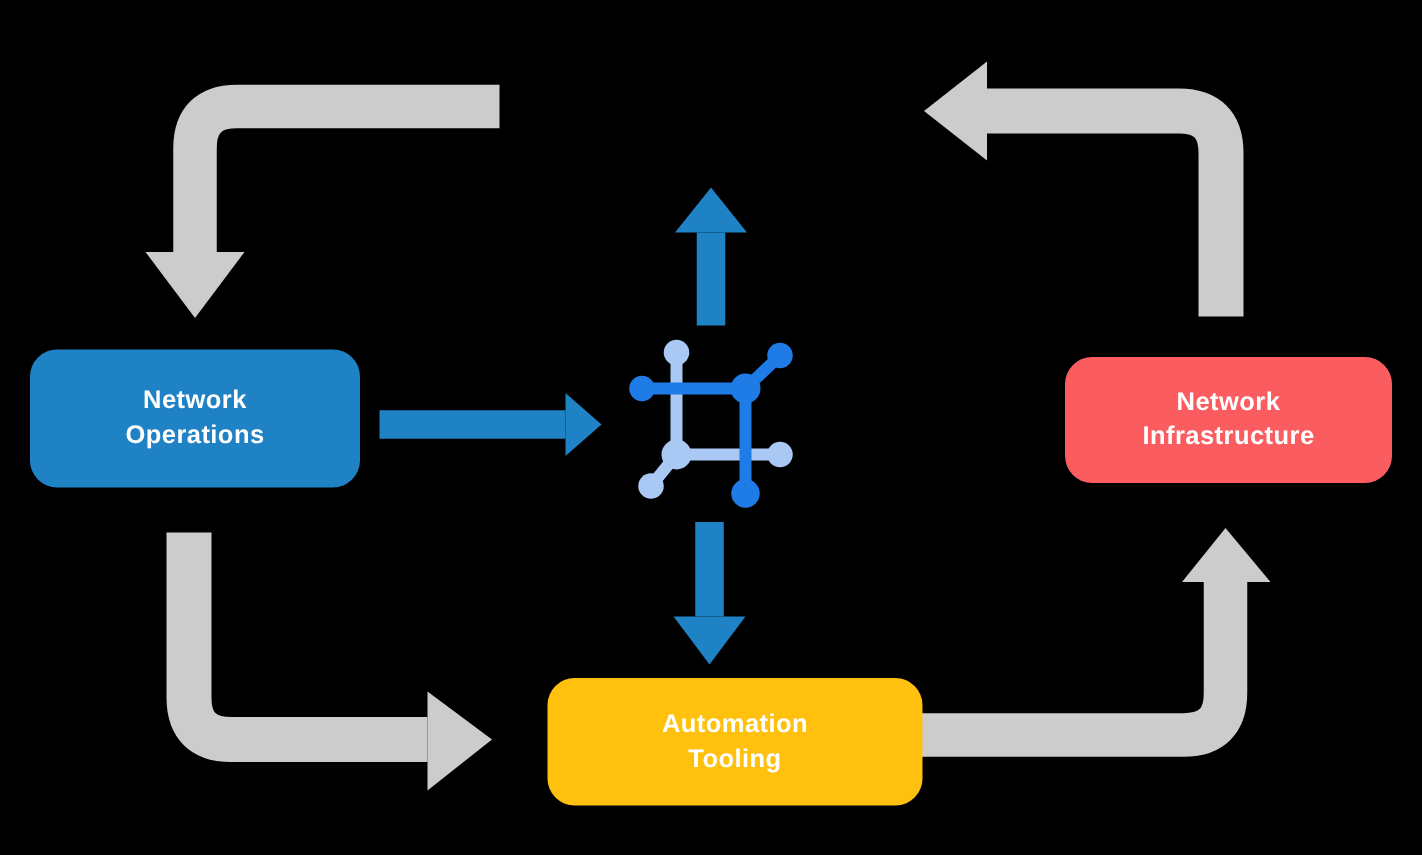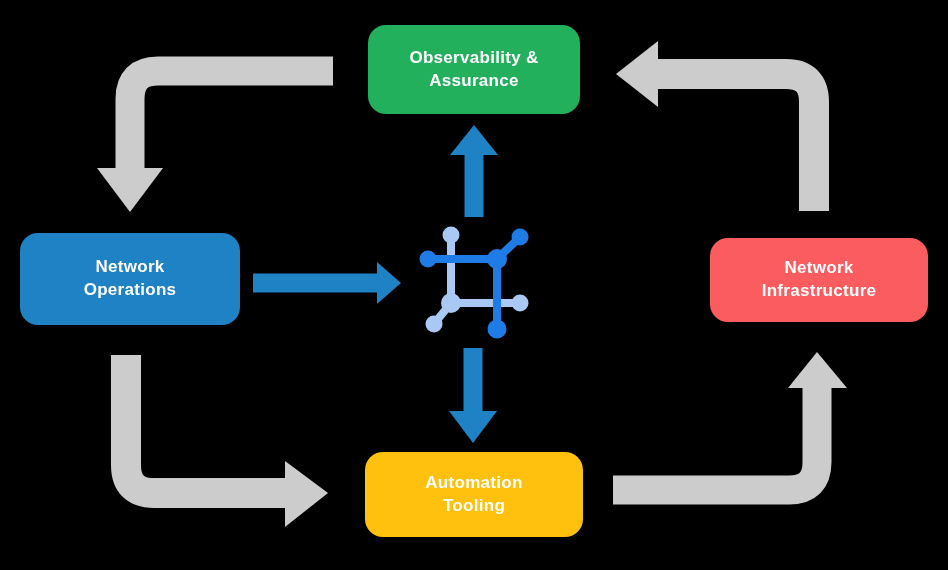--- a/index.html
+++ b/index.html
@@ -28,21 +28,21 @@
     font-size: 17px;
     font-weight: 700;
     line-height: 1.35;
     letter-spacing: 0.3px;
     text-align: center;
     white-space: pre-line;
   }
   .box-observability { left: 368px; top: 25px;  width: 212px; height: 89px; }
   .box-operations    { left: 20px;  top: 233px; width: 220px; height: 92px; }
   .box-infrastructure{ left: 710px; top: 238px; width: 218px; height: 84px; }
-  .box-automation    { left: 365px; top: 452px; width: 218px; height: 85px; }
+  .box-automation    { left: 365px; top: 452px; width: 250px; height: 85px; }
   .center-icon {
     position: absolute;
     left: 418px; top: 222px;
   }
 </style>
 </head>
 <body>
 
 <div class="canvas">
 
@@ -96,24 +96,20 @@
 
     <g stroke-linecap="round" stroke="#1F7CE6" fill="#1F7CE6">
       <path d="M10,37 H79 M79,37 V107 M79,37 L102,15" fill="none" stroke-width="8"></path>
       <circle cx="10" cy="37" r="8.5" stroke="none"></circle>
       <circle cx="102" cy="15" r="8.5" stroke="none"></circle>
       <circle cx="79" cy="107" r="9.5" stroke="none"></circle>
       <circle cx="79" cy="37" r="10" stroke="none"></circle>
     </g>
   </svg>
 
-  <div class="node-box box-observability" style="background: rgb(34, 176, 92);">
-    <span class="node-label">Observability &amp;
-Assurance</span>
-  </div>
 
   <div class="node-box box-operations" style="background: rgb(30, 130, 196);">
     <span class="node-label">Network
 Operations</span>
   </div>
 
   <div class="node-box box-infrastructure" style="background: rgb(251, 92, 95);">
     <span class="node-label">Network
 Infrastructure</span>
   </div>

